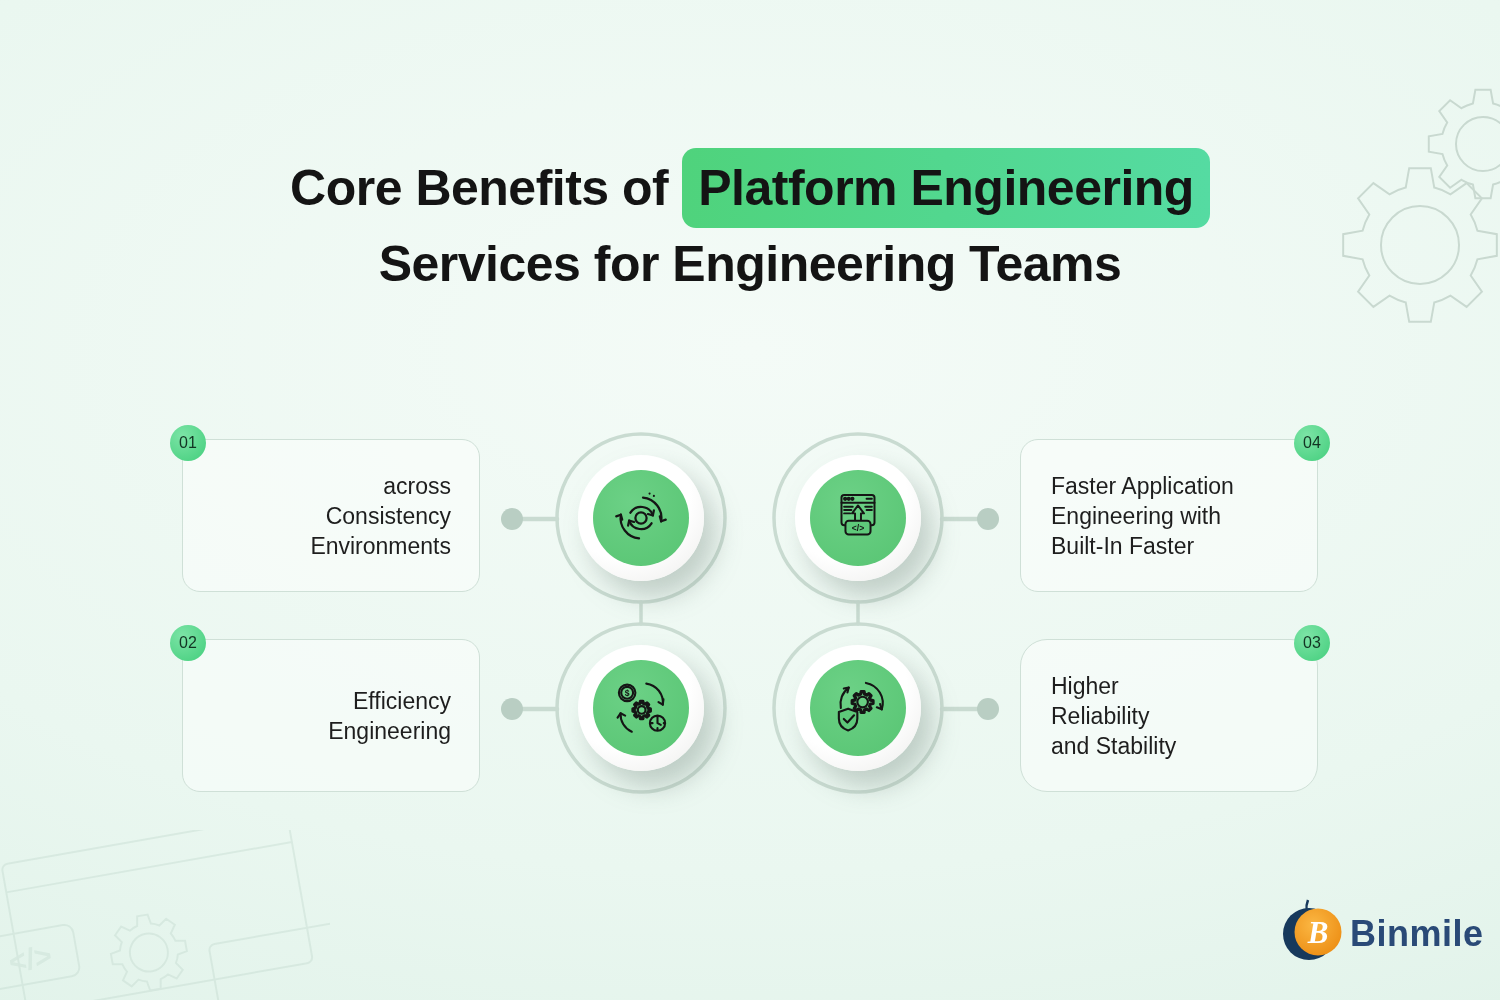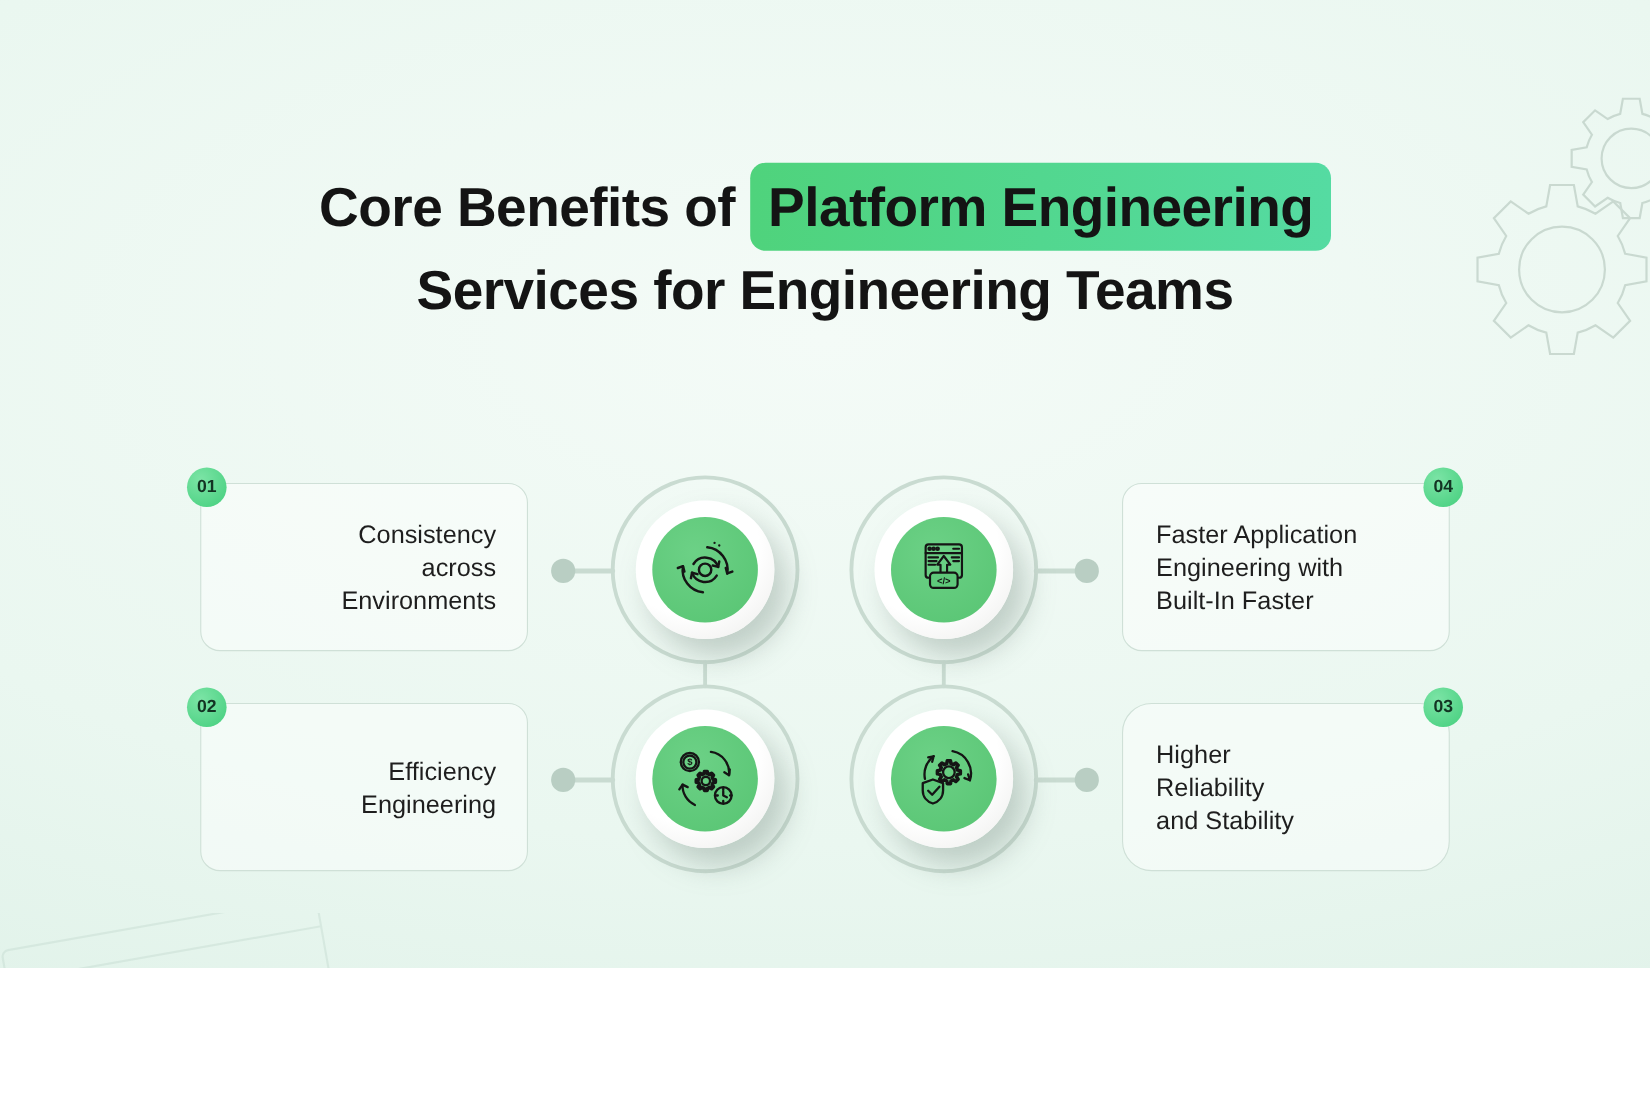--- a/index.html
+++ b/index.html
@@ -1,17 +1,17 @@
 <!DOCTYPE html>
 <html><head>
 <meta charset="utf-8">
 <style>
   html,body{margin:0;padding:0;}
   .canvas{
-    position:relative;width:1500px;height:880px;overflow:hidden;
+    position:relative;width:1500px;height:1000px;overflow:hidden;
     font-family:"Liberation Sans",sans-serif;
     background:radial-gradient(120% 95% at 50% 35%, #f4fbf7 0%, #eaf7f0 55%, #dcf0e6 100%);
   }
   svg{display:block;}
   
   .title{position:absolute;left:0;right:0;top:148px;text-align:center;color:#141414;
          font-weight:700;font-size:50px;letter-spacing:-0.5px;line-height:66px;}
   .title-line1{display:flex;justify-content:center;align-items:center;gap:14px;}
   .hl{background:linear-gradient(90deg,#4fd37c 0%,#55dba2 100%);padding:7px 16px;border-radius:14px;}
   .title-line2{margin-top:3px;}
@@ -21,21 +21,21 @@
   .card-text{width:100%;font-size:23px;line-height:30px;font-weight:500;color:#1e1e1e;}
   .card.left-col .card-text{text-align:right;padding-right:28px;}
   .card.right-col .card-text{text-align:left;padding-left:30px;}
   .c01{left:182px;top:439px;}
   .c02{left:182px;top:639px;padding-left:36px;}
   .c04{left:1020px;top:439px;}
   .c03{left:1020px;top:639px;border-radius:27px;}
   .badge{position:absolute;width:36px;height:36px;border-radius:50%;
          background:radial-gradient(circle at 35% 30%, #7ce4a6, #43ce7c);
          display:flex;align-items:center;justify-content:center;
-         font-size:16px;font-weight:700;color:#133423;text-align:center;}
+         font-size:16px;font-weight:400;color:#133423;text-align:center;}
   .badge.tl{left:-13px;top:-15px;}
   .badge.tr{right:-13px;top:-15px;}
   
   .icon-circle{position:absolute;width:126px;height:126px;border-radius:50%;
       background:radial-gradient(circle at 38% 32%, #ffffff 55%, #ebebe9 100%);
       box-shadow:12px 16px 26px rgba(118,140,128,0.38);
       display:flex;align-items:center;justify-content:center;}
   .icon-green{width:96px;height:96px;border-radius:50%;
       background:radial-gradient(circle at 40% 33%, #6cd186 0%, #57c472 100%);
       display:flex;align-items:center;justify-content:center;}
@@ -99,22 +99,22 @@
       <circle cx="512" cy="519" r="11"></circle>
       <circle cx="512" cy="709" r="11"></circle>
       <circle cx="988" cy="519" r="11"></circle>
       <circle cx="988" cy="709" r="11"></circle>
     </g>
   </svg>
 
   <div class="card left-col c01">
     <div class="badge tl">01</div>
     <div class="card-text">
+      <div>across</div>
       <div>Consistency</div>
-      <div>across</div>
       <div>Environments</div>
     </div>
   </div>
 
   <div class="card left-col c02">
     <div class="badge tl">02</div>
     <div class="card-text">
       <div>Efficiency</div>
       <div>Engineering</div>
     </div>

